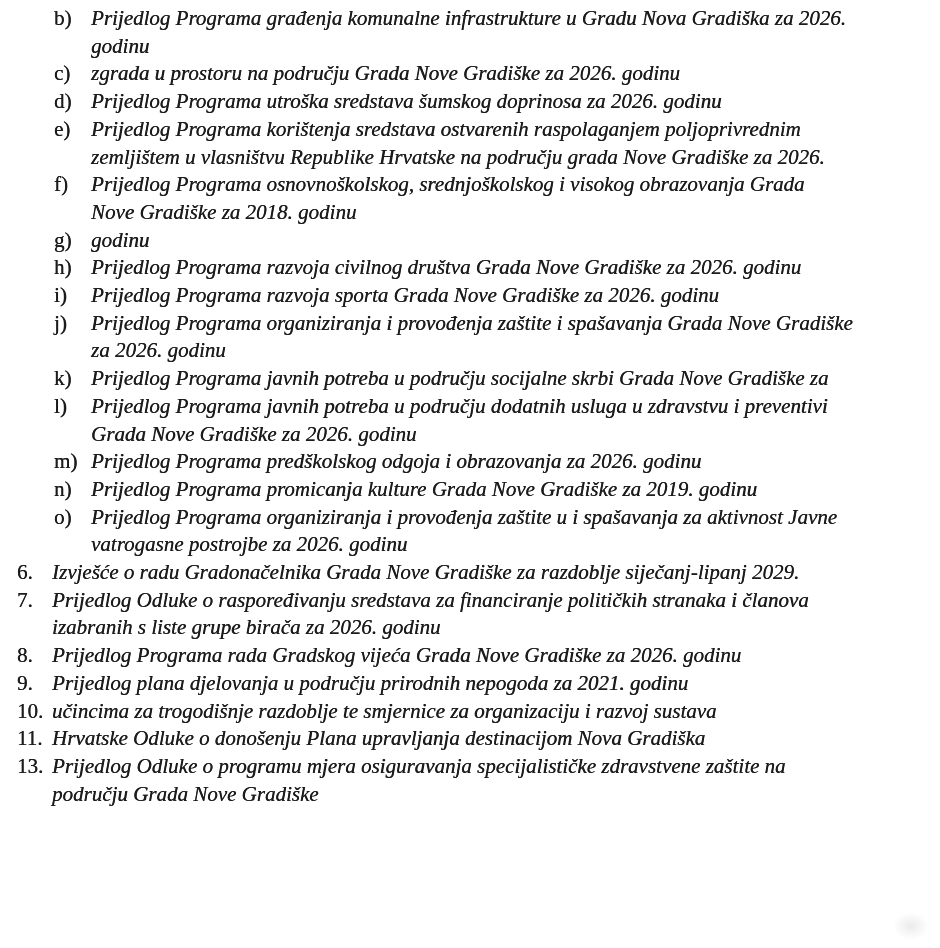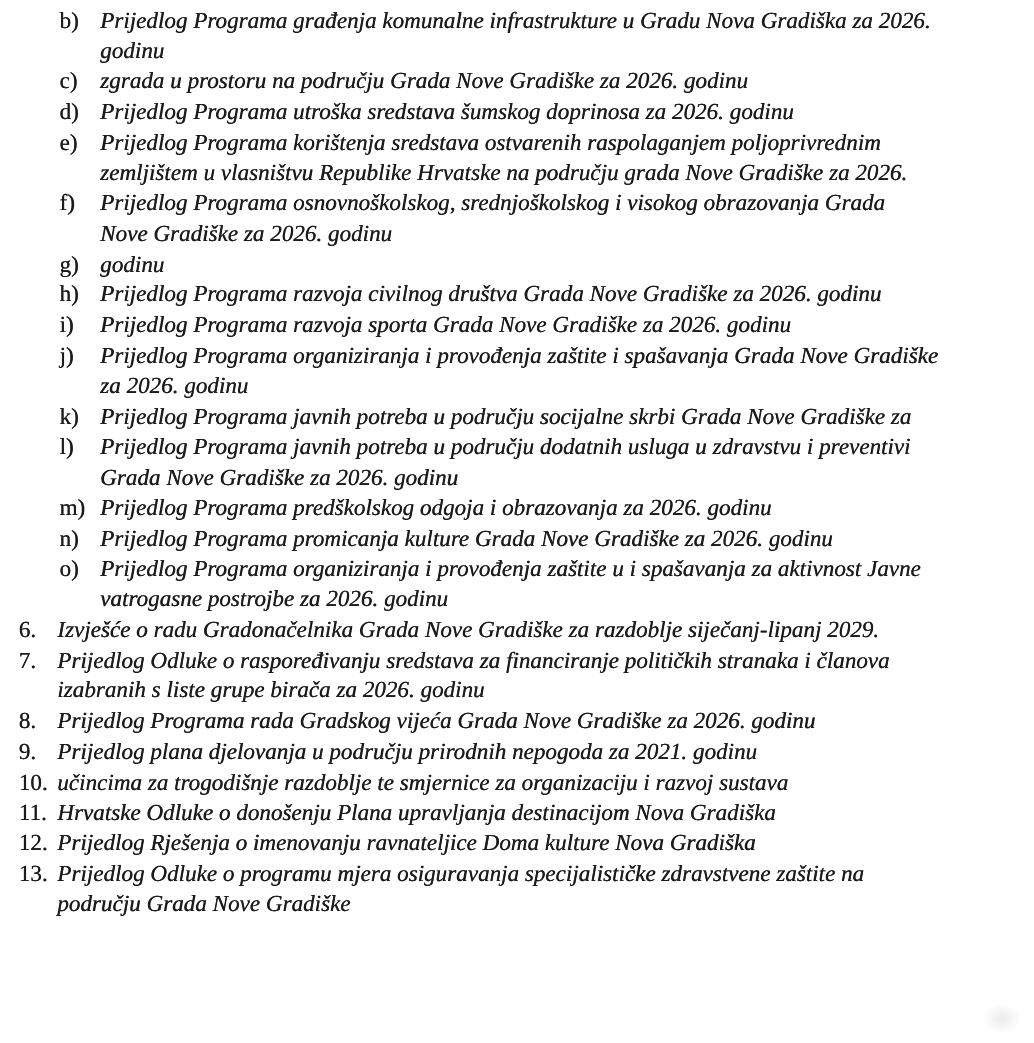--- a/index.html
+++ b/index.html
@@ -72,21 +72,21 @@
     <span class="marker">e)</span>
     <span class="text">
           <div class="line">Prijedlog Programa korištenja sredstava ostvarenih raspolaganjem poljoprivrednim</div>
           <div class="line">zemljištem u vlasništvu Republike Hrvatske na području grada Nove Gradiške za 2026.</div>
         </span>
   </div>
       <div class="item letter">
     <span class="marker">f)</span>
     <span class="text">
           <div class="line">Prijedlog Programa osnovnoškolskog, srednjoškolskog i visokog obrazovanja Grada</div>
-          <div class="line">Nove Gradiške za 2026. godinu</div>
+          <div class="line">Nove Gradiške za 2018. godinu</div>
         </span>
   </div>
       <div class="item letter">
     <span class="marker">g)</span>
     <span class="text">
           <div class="line">godinu</div>
         </span>
   </div>
       <div class="item letter">
     <span class="marker">h)</span>
@@ -122,21 +122,21 @@
   </div>
       <div class="item letter">
     <span class="marker">m)</span>
     <span class="text">
           <div class="line">Prijedlog Programa predškolskog odgoja i obrazovanja za 2026. godinu</div>
         </span>
   </div>
       <div class="item letter">
     <span class="marker">n)</span>
     <span class="text">
-          <div class="line">Prijedlog Programa promicanja kulture Grada Nove Gradiške za 2026. godinu</div>
+          <div class="line">Prijedlog Programa promicanja kulture Grada Nove Gradiške za 2019. godinu</div>
         </span>
   </div>
       <div class="item letter">
     <span class="marker">o)</span>
     <span class="text">
           <div class="line">Prijedlog Programa organiziranja i provođenja zaštite u i spašavanja za aktivnost Javne</div>
           <div class="line">vatrogasne postrojbe za 2026. godinu</div>
         </span>
   </div>
       <div class="item number">
@@ -170,26 +170,20 @@
           <div class="line">učincima za trogodišnje razdoblje te smjernice za organizaciju i razvoj sustava</div>
         </span>
   </div>
       <div class="item number">
     <span class="marker">11.</span>
     <span class="text">
           <div class="line">Hrvatske Odluke o donošenju Plana upravljanja destinacijom Nova Gradiška</div>
         </span>
   </div>
       <div class="item number">
-    <span class="marker">12.</span>
-    <span class="text">
-          <div class="line">Prijedlog Rješenja o imenovanju ravnateljice Doma kulture Nova Gradiška</div>
-        </span>
-  </div>
-      <div class="item number">
     <span class="marker">13.</span>
     <span class="text">
           <div class="line">Prijedlog Odluke o programu mjera osiguravanja specijalističke zdravstvene zaštite na</div>
           <div class="line">području Grada Nove Gradiške</div>
         </span>
   </div>
     </div>
   <div class="smudge"></div>
 </div>
 

